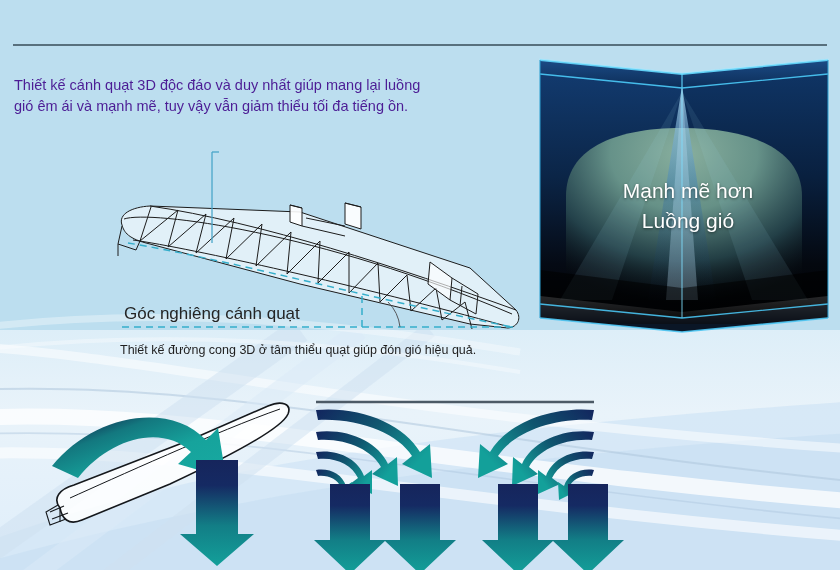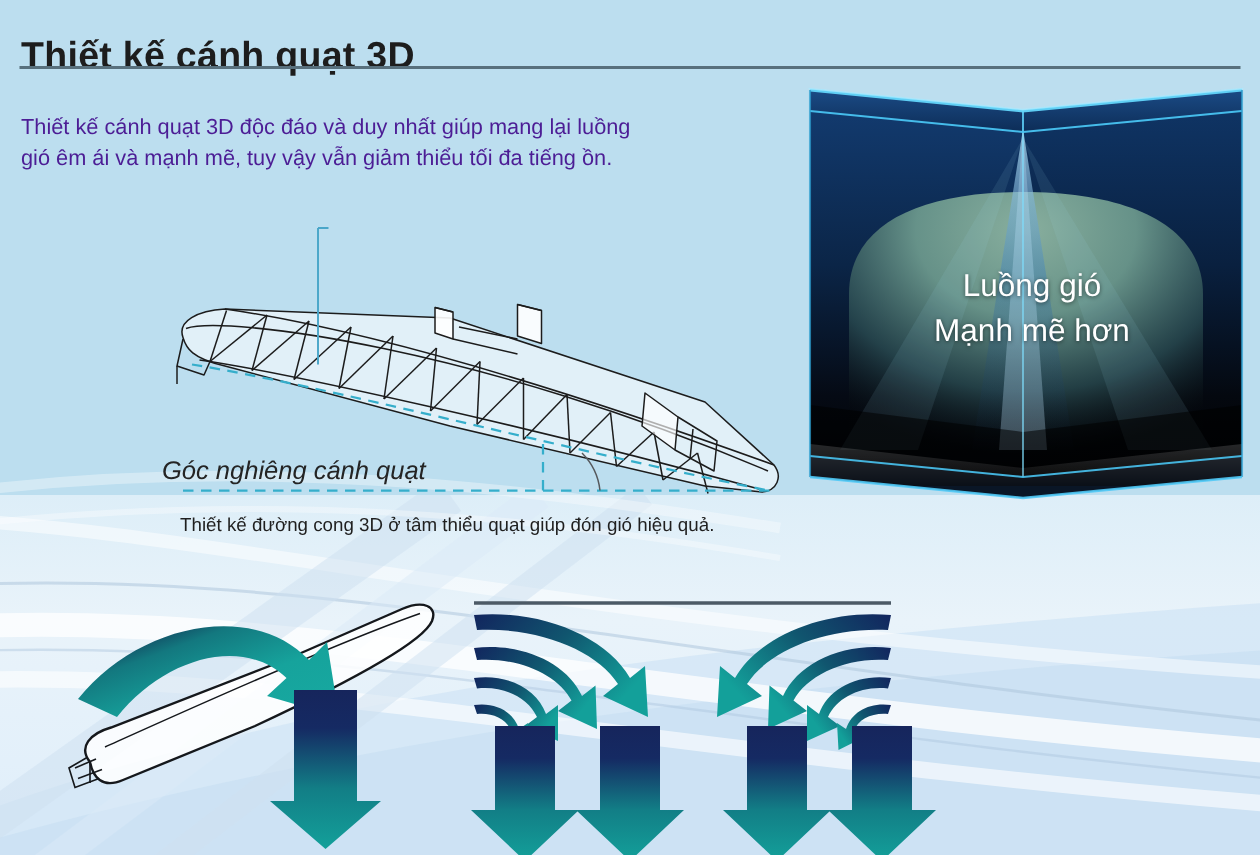--- a/index.html
+++ b/index.html
@@ -36,22 +36,22 @@
     position:absolute;left:14px;top:60px;width:420px;
     font-size:14.5px;line-height:21px;color:#4c1d95;
   }
 
   
   .lbl-curve{
     position:absolute;left:223px;top:147px;
     font-size:17px;color:#242424;white-space:nowrap;
   }
   .lbl-angle{
-    position:absolute;left:108px;top:304px;
-    font-size:17px;color:#242424;white-space:nowrap;font-style:italic;
+    position:absolute;left:124px;top:304px;
+    font-size:17px;color:#242424;white-space:nowrap;
   }
   .caption{
     position:absolute;left:120px;top:343px;
     font-size:12.5px;color:#1f1f1f;white-space:nowrap;
   }
 
   
   .panel-text{
     position:absolute;left:556px;top:176px;width:264px;
     text-align:center;color:#ffffff;
@@ -311,29 +311,28 @@
 
       <g fill="url(#gArrowDown)">
         <path d="M330,484 L370,484 L370,540 L386,540 L350,574 L314,540 L330,540 Z"></path>
         <path d="M400,484 L440,484 L440,540 L456,540 L420,574 L384,540 L400,540 Z"></path>
         <path d="M498,484 L538,484 L538,540 L554,540 L518,574 L482,540 L498,540 Z"></path>
         <path d="M568,484 L608,484 L608,540 L624,540 L588,574 L552,540 L568,540 Z"></path>
       </g>
     </g>
   </svg>
 
-  <h1 class="title">Thiết kế cánh quạt 3D</h1>
 
   <div class="rule"></div>
 
   <p class="intro">Thiết kế cánh quạt 3D độc đáo và duy nhất giúp mang lại luồng gió êm ái và mạnh mẽ, tuy vậy vẫn giảm thiểu tối đa tiếng ồn.</p>
 
 
   <div class="lbl-angle">Góc nghiêng cánh quạt</div>
 
   <div class="caption">Thiết kế đường cong 3D ở tâm thiểu quạt giúp đón gió hiệu quả.</div>
 
   <div class="panel-text">
+    <span>Mạnh mẽ hơn</span>
     <span>Luồng gió</span>
-    <span>Mạnh mẽ hơn</span>
   </div>
 
 </div>
 
 </body></html>

